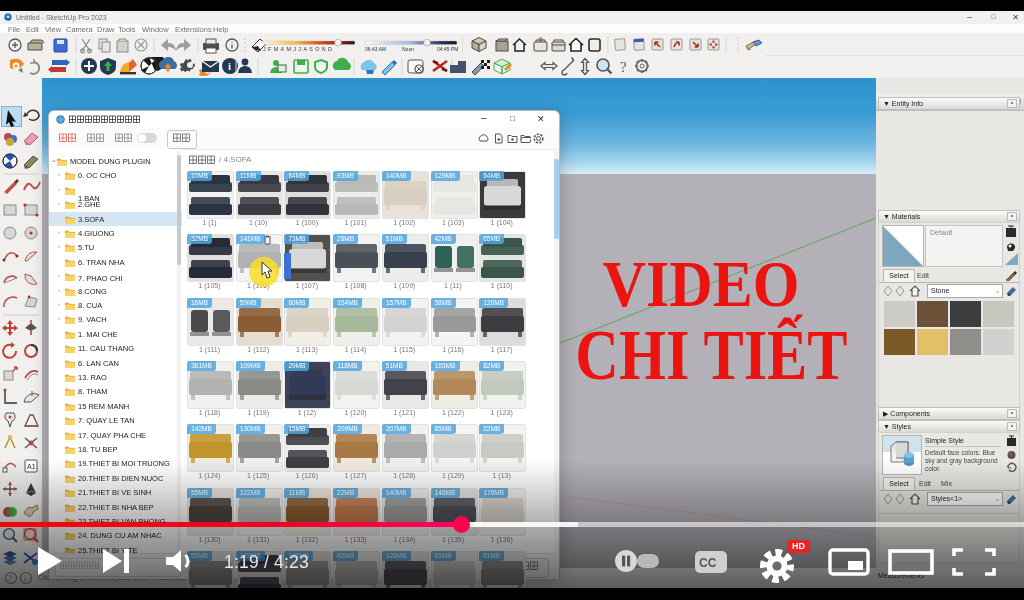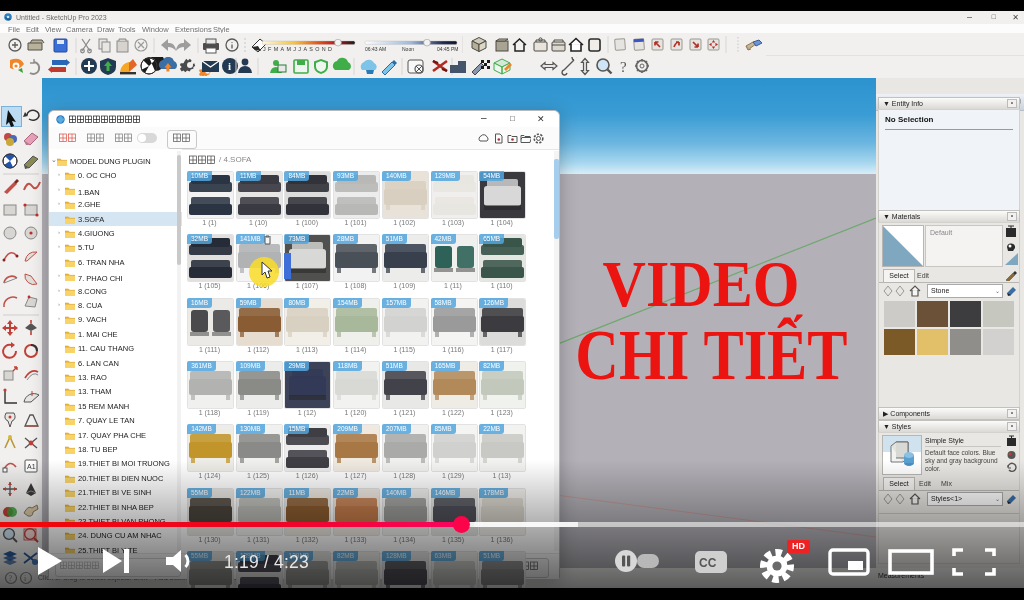--- a/index.html
+++ b/index.html
@@ -48,21 +48,21 @@
     </div>
     <div class="abs" id="menubar">
       <span class="menuitem" style="left:8px">File</span>
       <span class="menuitem" style="left:26px">Edit</span>
       <span class="menuitem" style="left:45px">View</span>
       <span class="menuitem" style="left:66px">Camera</span>
       <span class="menuitem" style="left:97px">Draw</span>
       <span class="menuitem" style="left:118px">Tools</span>
       <span class="menuitem" style="left:142px">Window</span>
       <span class="menuitem" style="left:175px">Extensions</span>
-      <span class="menuitem" style="left:213px">Style</span>
+      <span class="menuitem" style="left:213px">Help</span>
     </div>
     <div class="abs" id="toolbar1">
       <svg class="abs" style="left:6px;top:4px" width="990" height="17" viewBox="0 0 990 17">
         <g stroke="#5a5a5a" fill="none" stroke-width="1.3">
           <circle cx="9" cy="8" r="6"></circle>
             <path d="M6 8h6M9 5v6"></path>
         </g>
         <g>
             <path d="M22 6 h14 v7 h-14 z M24 6 l2 -3 h10 l2 3" fill="#b9b29b" stroke="#55504a"></path>
           </g>
@@ -518,24 +518,20 @@
       </div>
       <div class="abs" id="tray">
         <div class="abs" style="left:0;top:16px;width:148px;height:16px;background:linear-gradient(#eef1f6,#ccd2da);border-bottom:1px solid #b8bec6">
           <span class="abs" style="left:9px;top:4px;font-size:8px;color:#222">Default Tray</span>
           <span class="abs" style="right:12px;top:3px;font-size:7px;color:#555">▣</span>
           <span class="abs" style="right:3px;top:3px;font-size:7px;color:#555">▢</span>
         </div>
         <div class="abs" style="left:2px;top:19px;width:140px;height:11px;background:linear-gradient(#fbfbfa,#dbd9d5);border:1px solid #c3c1bd">
           <span class="abs" style="left:4px;top:2px;font-size:7px;color:#222">▼ Entity Info</span>
           <span class="abs" style="right:2px;top:1px;font-size:7px;color:#666;border:1px solid #bbb;background:#f2f1ef;width:8px;height:7px;line-height:6px;text-align:center">•</span>
-        </div>
-        <div class="abs" style="left:2px;top:31px;width:140px;height:109px;background:#f0f4f9;border:1px solid #d4d2ce">
-          <span class="abs" style="left:6px;top:5px;font-size:8px;font-weight:bold;color:#111">No Selection</span>
-          <div class="abs" style="left:6px;top:19px;width:128px;height:1px;background:#9a9a9a"></div>
         </div>
         <div class="abs" style="left:2px;top:132px;width:140px;height:11px;background:linear-gradient(#fbfbfa,#dbd9d5);border:1px solid #c3c1bd">
           <span class="abs" style="left:4px;top:2px;font-size:7px;color:#222">▼ Materials</span>
           <span class="abs" style="right:2px;top:1px;font-size:7px;color:#666;border:1px solid #bbb;background:#f2f1ef;width:8px;height:7px;line-height:6px;text-align:center">•</span>
         </div>
         <div class="abs" style="left:2px;top:144px;width:140px;height:216px;background:#e9e7e3;border:1px solid #d4d2ce">
           <div class="abs" style="left:3px;top:2px;width:40px;height:40px;background:#fff;border:1px solid #b8b6b2">
             <svg class="abs" width="40" height="40">
                 <path d="M0 0 L40 40 L0 40 Z" fill="#7fa8c0"></path>
               </svg>
@@ -821,21 +817,21 @@
 <svg class="abs" style="left:16px;top:22.4px" width="10" height="9" viewBox="0 0 10 9">
           <path d="M0 2 h3.5 l1 1.3 H10 V9 H0 Z" fill="#f0b73a" stroke="#c79a2a" stroke-width=".5"></path>
           <path d="M0 3.8 H10 V9 H0 Z" fill="#f8d468"></path>
         </svg>
 <span class="abs" style="left:29px;top:22.4px;font-size:7.5px;color:#222;white-space:nowrap">0. OC CHO</span>
 <span class="abs" style="left:9px;top:36.8px;font-size:6px;color:#888">›</span>
 <svg class="abs" style="left:16px;top:36.8px" width="10" height="9" viewBox="0 0 10 9">
           <path d="M0 2 h3.5 l1 1.3 H10 V9 H0 Z" fill="#f0b73a" stroke="#c79a2a" stroke-width=".5"></path>
           <path d="M0 3.8 H10 V9 H0 Z" fill="#f8d468"></path>
         </svg>
-<span class="abs" style="left:29px;top:39px;font-size:7.5px;color:#222;white-space:nowrap">1.BAN</span>
+<span class="abs" style="left:29px;top:45px;font-size:7.5px;color:#222;white-space:nowrap">1.BAN</span>
 <span class="abs" style="left:9px;top:51.199999999999996px;font-size:6px;color:#888">›</span>
 <svg class="abs" style="left:16px;top:51.199999999999996px" width="10" height="9" viewBox="0 0 10 9">
           <path d="M0 2 h3.5 l1 1.3 H10 V9 H0 Z" fill="#f0b73a" stroke="#c79a2a" stroke-width=".5"></path>
           <path d="M0 3.8 H10 V9 H0 Z" fill="#f8d468"></path>
         </svg>
 <span class="abs" style="left:29px;top:51.199999999999996px;font-size:7.5px;color:#222;white-space:nowrap">2.GHE</span>
 <div class="abs" style="left:0;top:62.599999999999994px;width:133px;height:14px;background:#d5e5f2"></div>
 <svg class="abs" style="left:16px;top:65.6px" width="10" height="9" viewBox="0 0 10 9">
           <path d="M0 2 h3.5 l1 1.3 H10 V9 H0 Z" fill="#f0b73a" stroke="#c79a2a" stroke-width=".5"></path>
           <path d="M0 3.8 H10 V9 H0 Z" fill="#f8d468"></path>
@@ -899,21 +895,21 @@
 <span class="abs" style="left:29px;top:209.60000000000005px;font-size:7.5px;color:#222;white-space:nowrap">6. LAN CAN</span>
 <svg class="abs" style="left:16px;top:224.00000000000006px" width="10" height="9" viewBox="0 0 10 9">
           <path d="M0 2 h3.5 l1 1.3 H10 V9 H0 Z" fill="#f0b73a" stroke="#c79a2a" stroke-width=".5"></path>
           <path d="M0 3.8 H10 V9 H0 Z" fill="#f8d468"></path>
         </svg>
 <span class="abs" style="left:29px;top:224.00000000000006px;font-size:7.5px;color:#222;white-space:nowrap">13. RAO</span>
 <svg class="abs" style="left:16px;top:238.40000000000006px" width="10" height="9" viewBox="0 0 10 9">
           <path d="M0 2 h3.5 l1 1.3 H10 V9 H0 Z" fill="#f0b73a" stroke="#c79a2a" stroke-width=".5"></path>
           <path d="M0 3.8 H10 V9 H0 Z" fill="#f8d468"></path>
         </svg>
-<span class="abs" style="left:29px;top:238.40000000000006px;font-size:7.5px;color:#222;white-space:nowrap">13. THAM</span>
+<span class="abs" style="left:29px;top:238.40000000000006px;font-size:7.5px;color:#222;white-space:nowrap">8. THAM</span>
 <svg class="abs" style="left:16px;top:252.80000000000007px" width="10" height="9" viewBox="0 0 10 9">
           <path d="M0 2 h3.5 l1 1.3 H10 V9 H0 Z" fill="#f0b73a" stroke="#c79a2a" stroke-width=".5"></path>
           <path d="M0 3.8 H10 V9 H0 Z" fill="#f8d468"></path>
         </svg>
 <span class="abs" style="left:29px;top:252.80000000000007px;font-size:7.5px;color:#222;white-space:nowrap">15 REM MANH</span>
 <svg class="abs" style="left:16px;top:267.20000000000005px" width="10" height="9" viewBox="0 0 10 9">
           <path d="M0 2 h3.5 l1 1.3 H10 V9 H0 Z" fill="#f0b73a" stroke="#c79a2a" stroke-width=".5"></path>
           <path d="M0 3.8 H10 V9 H0 Z" fill="#f8d468"></path>
         </svg>
 <span class="abs" style="left:29px;top:267.20000000000005px;font-size:7.5px;color:#222;white-space:nowrap">7. QUAY LE TAN</span>

